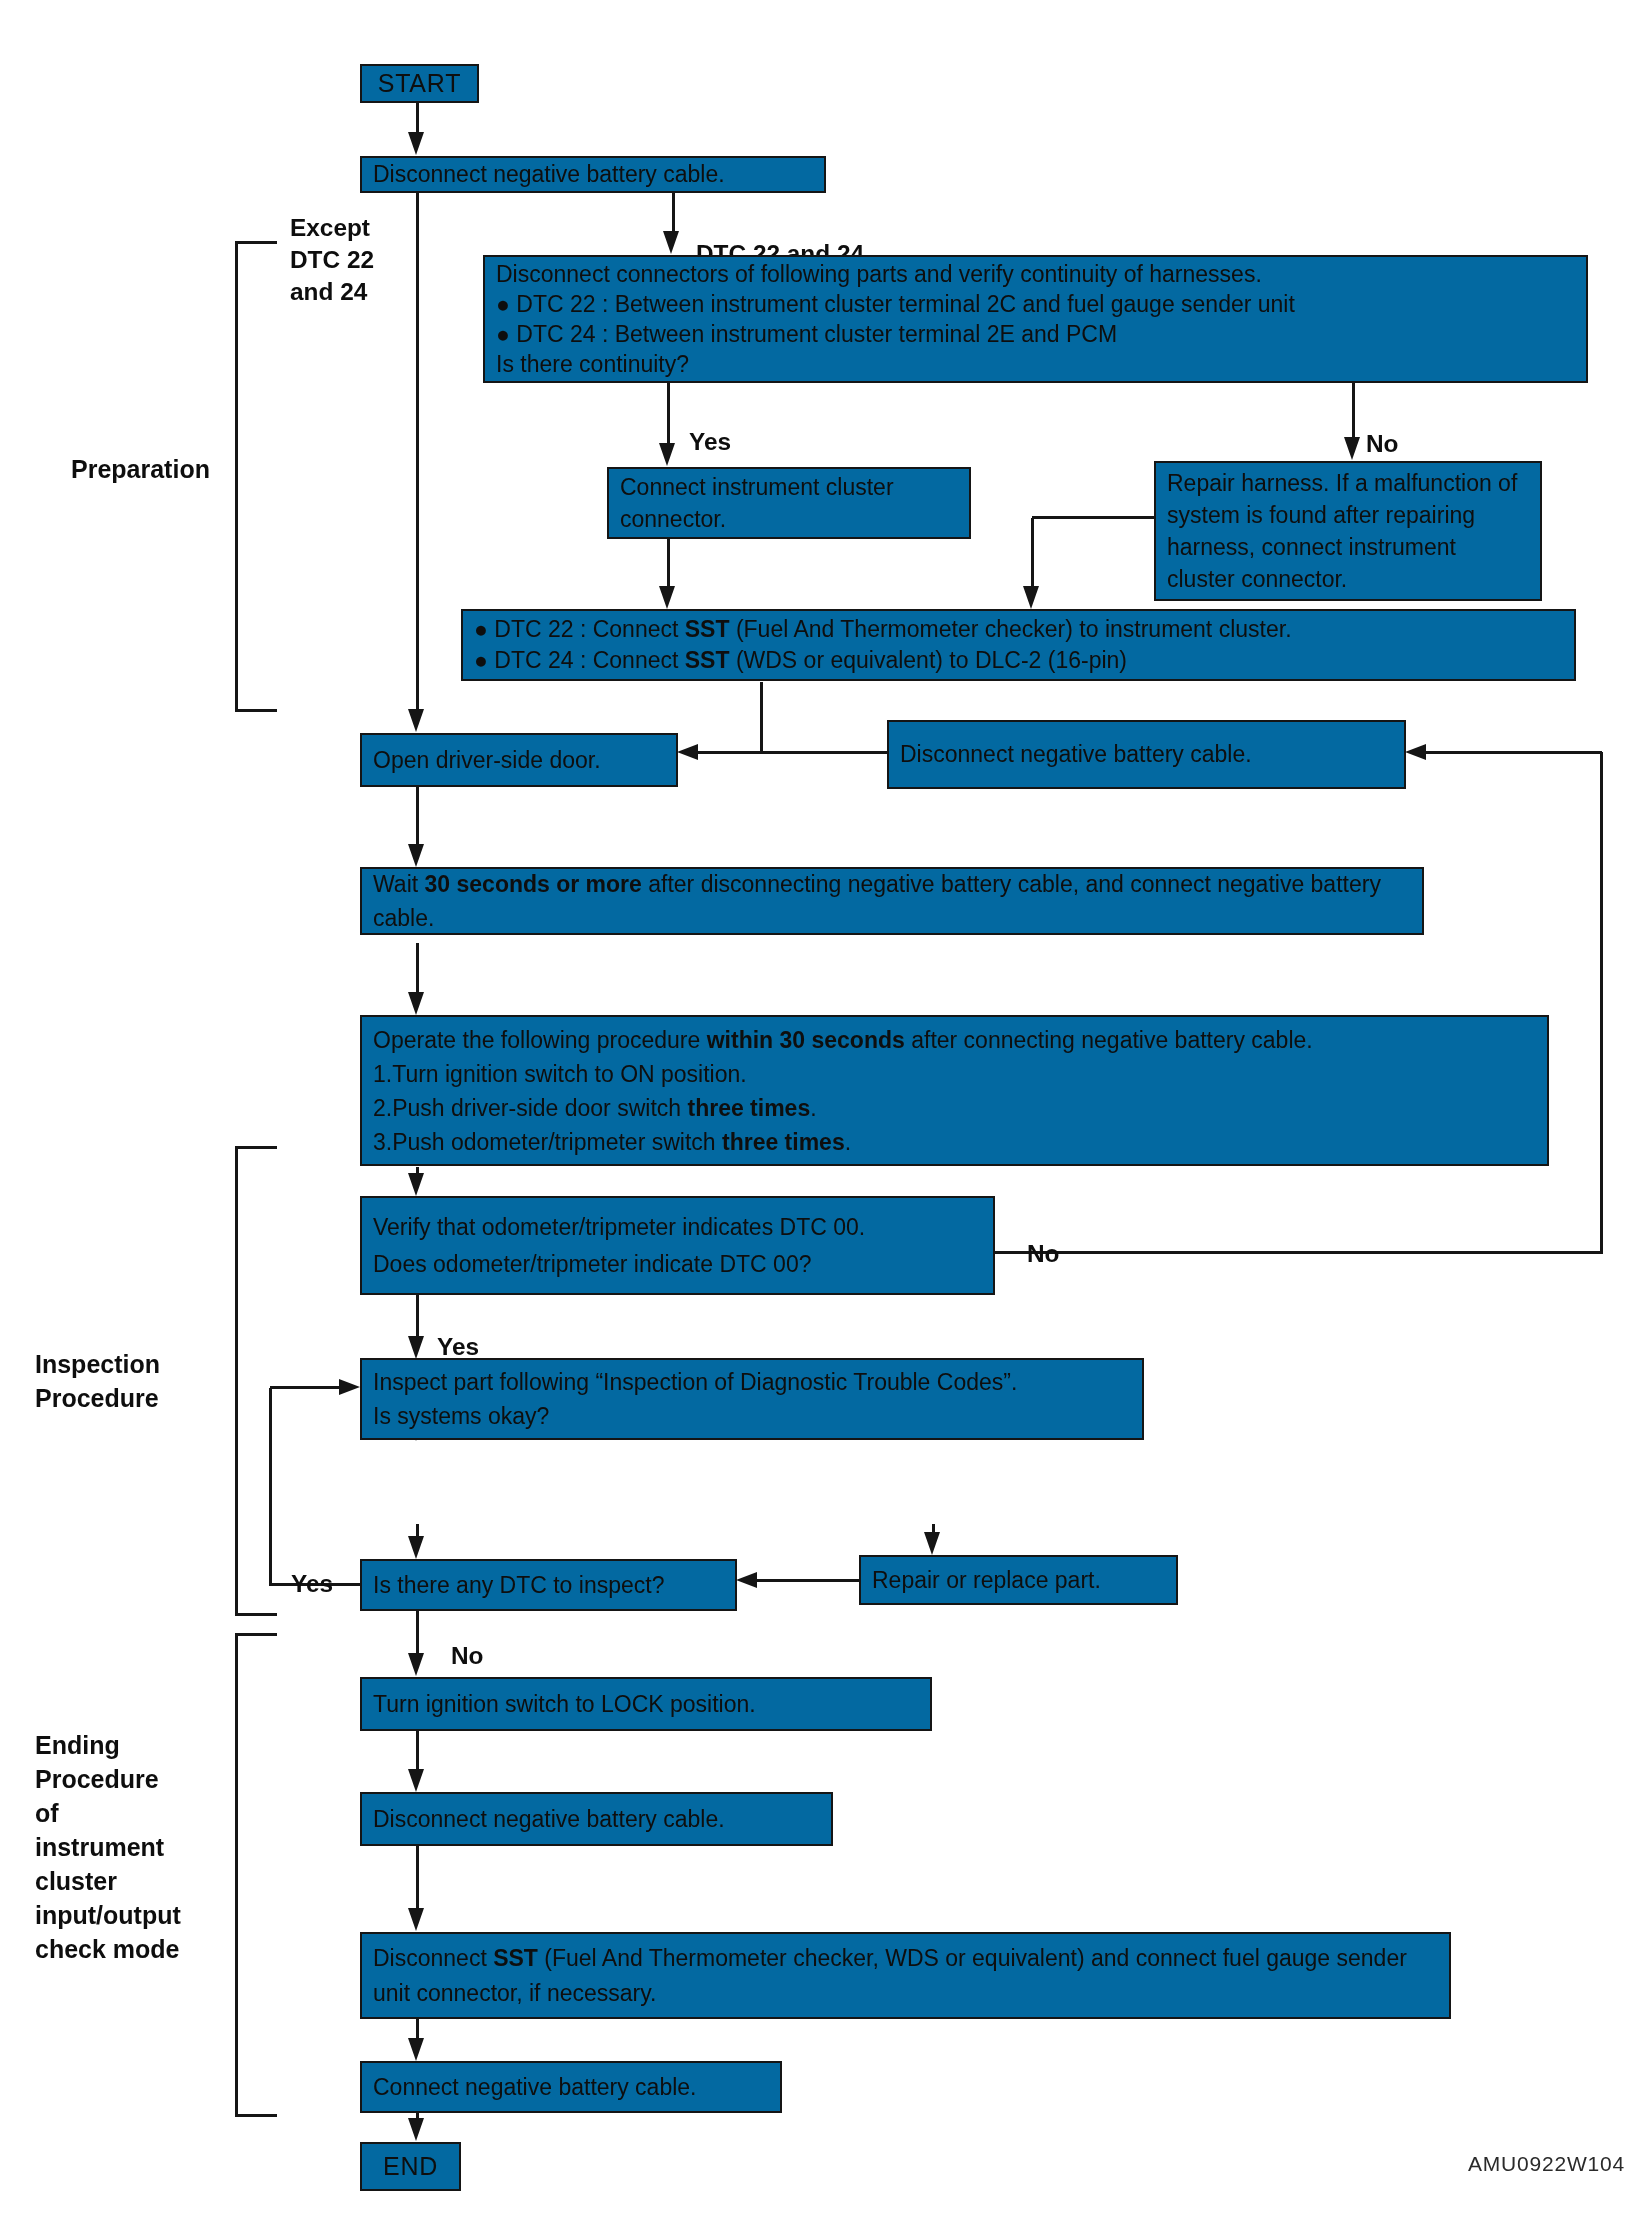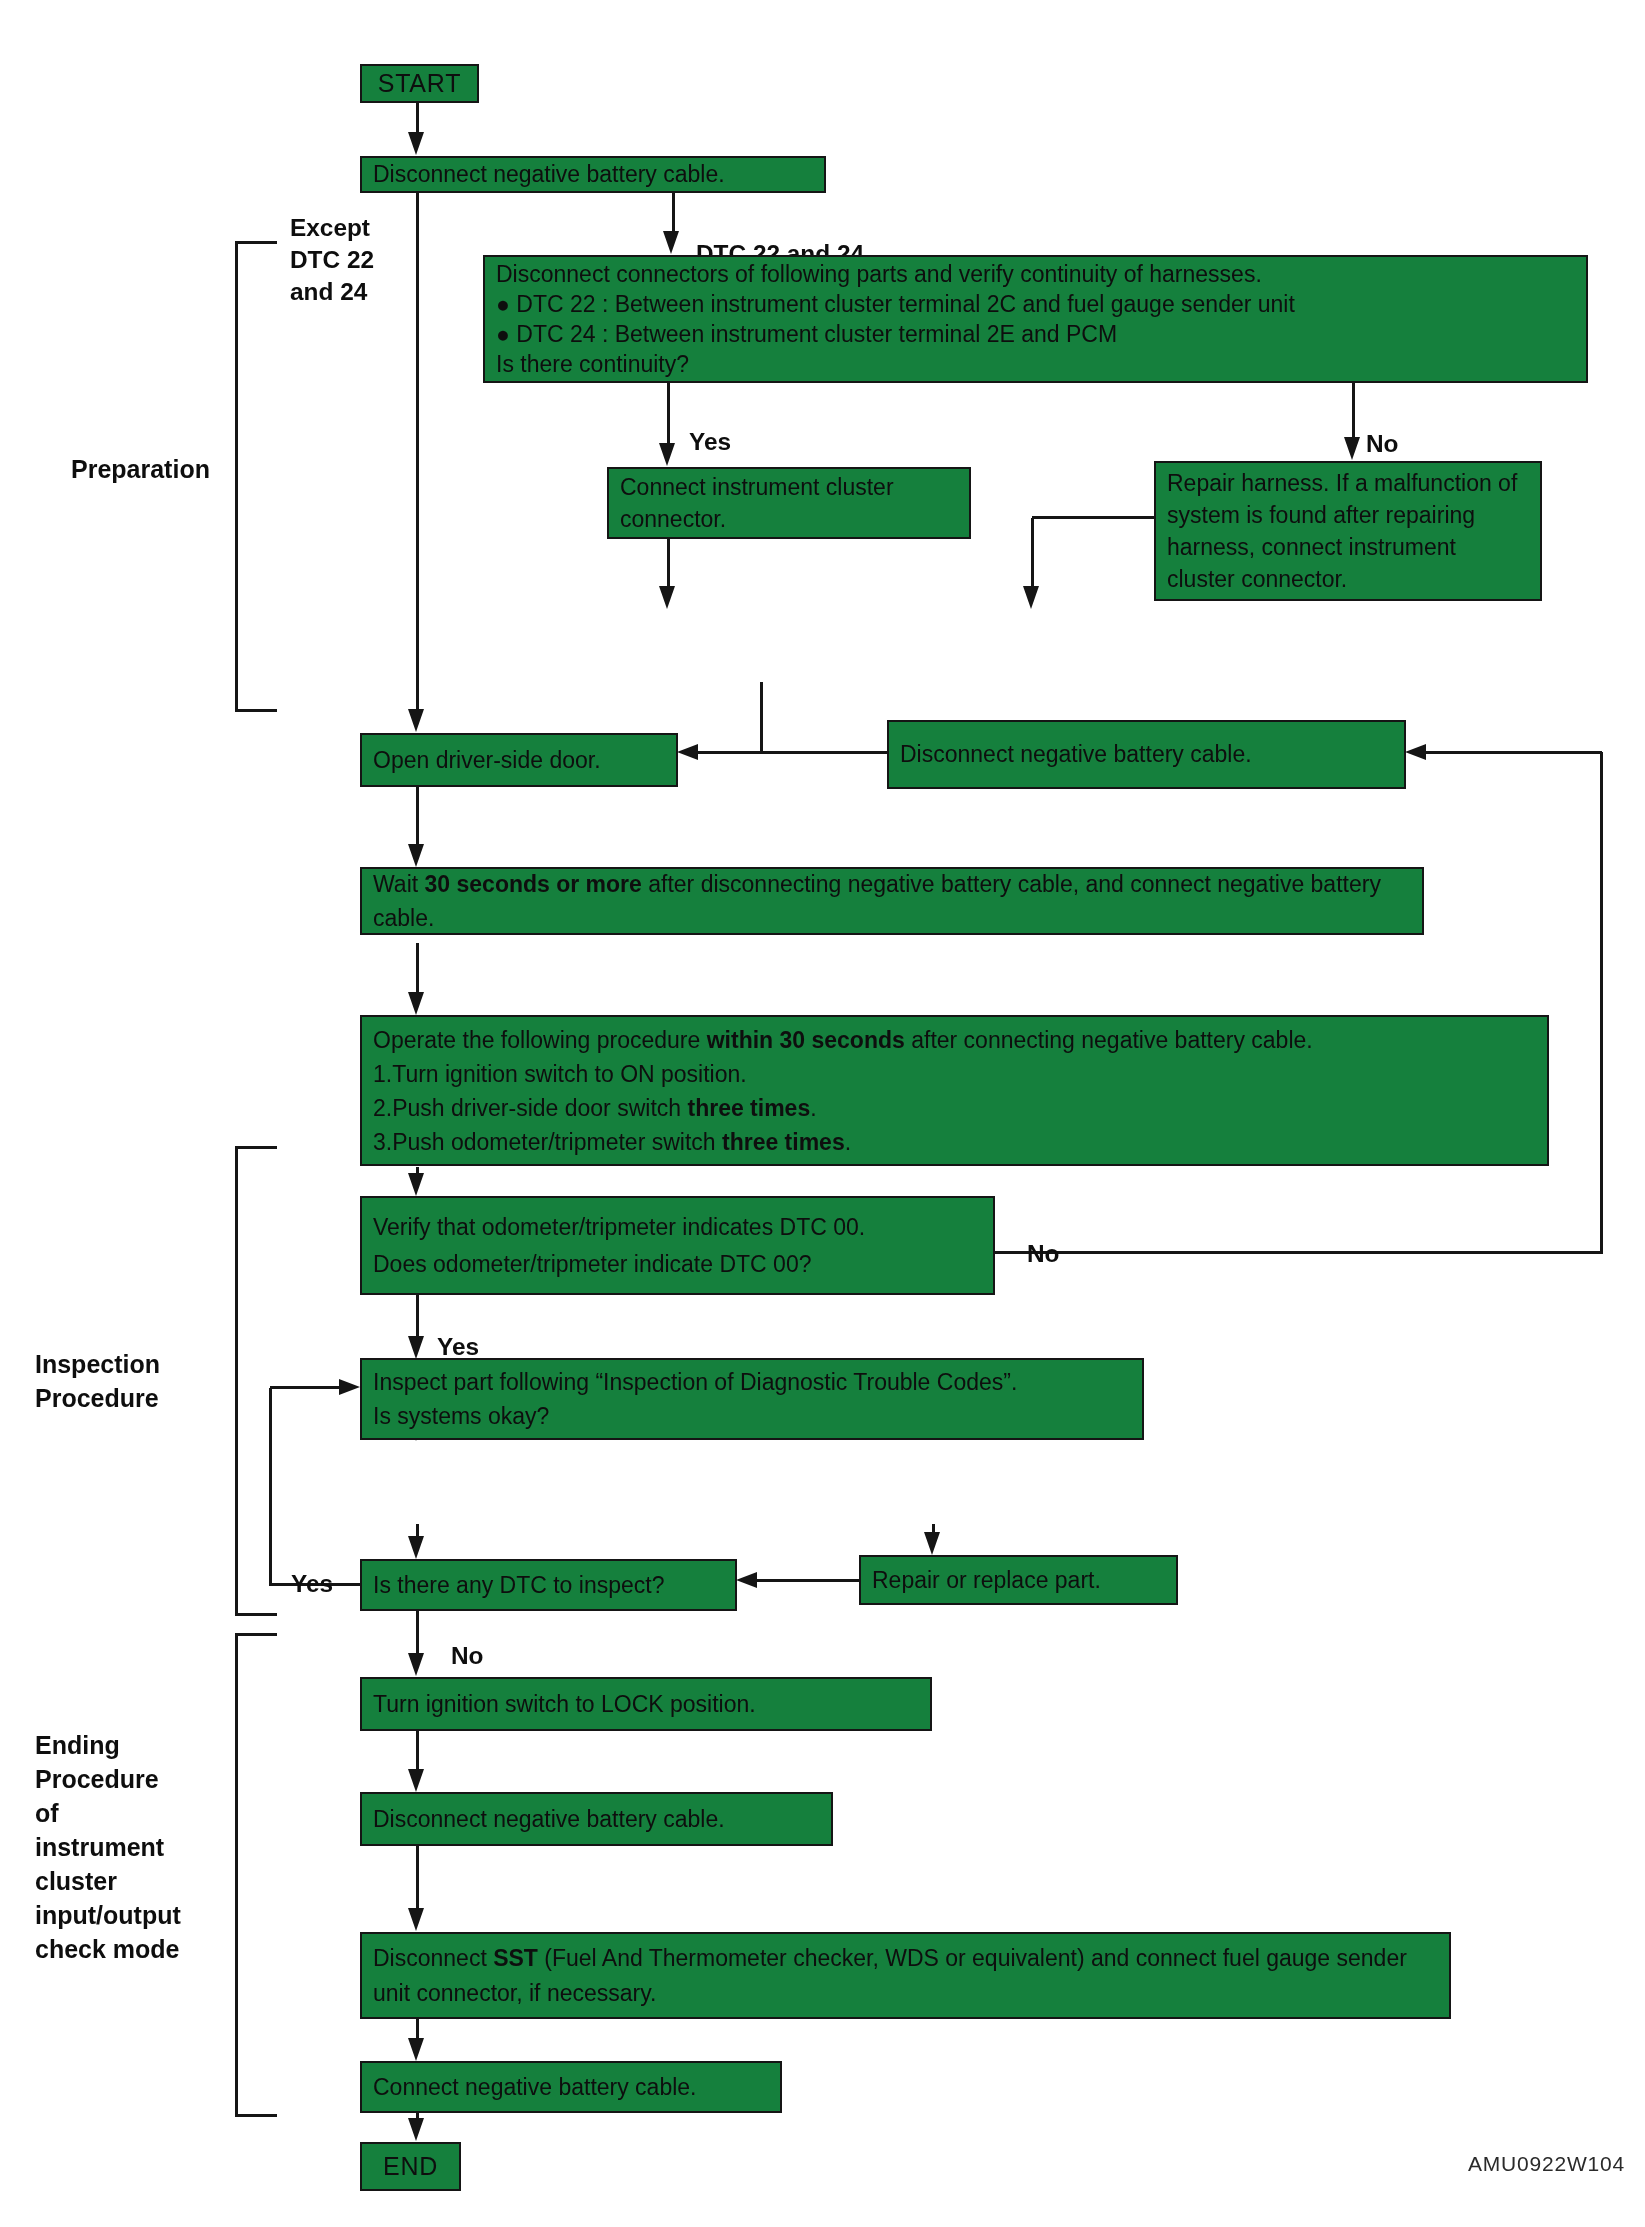--- a/index.html
+++ b/index.html
@@ -1,18 +1,18 @@
 <!DOCTYPE html>
 <html style="font-size:13.4px"><head>
 <meta charset="utf-8">
 <style>
   html,body{margin:0;padding:0;background:#ffffff;}
   .page{position:relative;width:1646px;height:2227px;background:#ffffff;
         font-family:"Liberation Sans",sans-serif;color:#0e0e0e;overflow:hidden;}
-  .box{position:absolute;border:2.5px solid #151515;background:#15803d;box-sizing:border-box;
+  .box{position:absolute;border:2.5px solid #151515;background:#0369a1;box-sizing:border-box;
        font-size:23px;line-height:29px;display:flex;flex-direction:column;
        justify-content:center;padding:3.4px 11px;}
   .center{align-items:center;text-align:center;}
   .lh36{line-height:30px}.lh37{line-height:31px}.lh38{line-height:32px}
   .lh40{line-height:34px}.lh42{line-height:35px}.lh44{line-height:37px}
   .big{font-size:25px;letter-spacing:0.8px;}
   .vline,.hline{position:absolute;background:#151515;}
   .vline{width:2.5px;}
   .hline{height:2.5px;}
   .arrow-down{position:absolute;width:0;height:0;
@@ -132,20 +132,24 @@
     <div>Disconnect connectors of following parts and verify continuity of harnesses.</div>
     <div>● DTC 22 : Between instrument cluster terminal 2C and fuel gauge sender unit</div>
     <div>● DTC 24 : Between instrument cluster terminal 2E and PCM</div>
     <div>Is there continuity?</div>
   </div>
 
   <div class="box lh38" style="left:607px;top:467px;width:364px;height:72px">Connect instrument cluster connector.</div>
 
   <div class="box lh38" style="left:1154px;top:461px;width:388px;height:140px">Repair harness. If a malfunction of system is found after repairing harness, connect instrument cluster connector.</div>
 
+  <div class="box lh37" style="left:461px;top:609px;width:1115px;height:72px">
+    <div><span>● DTC 22 : Connect </span><b>SST</b><span> (Fuel And Thermometer checker) to instrument cluster.</span></div>
+    <div><span>● DTC 24 : Connect </span><b>SST</b><span> (WDS or equivalent) to DLC-2 (16-pin)</span></div>
+  </div>
 
   <div class="box" style="left:360px;top:733px;width:318px;height:54px">Open driver-side door.</div>
 
   <div class="box" style="left:887px;top:720px;width:519px;height:69px">Disconnect negative battery cable.</div>
 
   <div class="box lh40" style="left:360px;top:867px;width:1064px;height:68px">
     <div><span>Wait </span><b>30 seconds or more</b><span> after disconnecting negative battery cable, and connect negative battery cable.</span></div>
   </div>
 
   <div class="box lh40" style="left:360px;top:1015px;width:1189px;height:151px">

